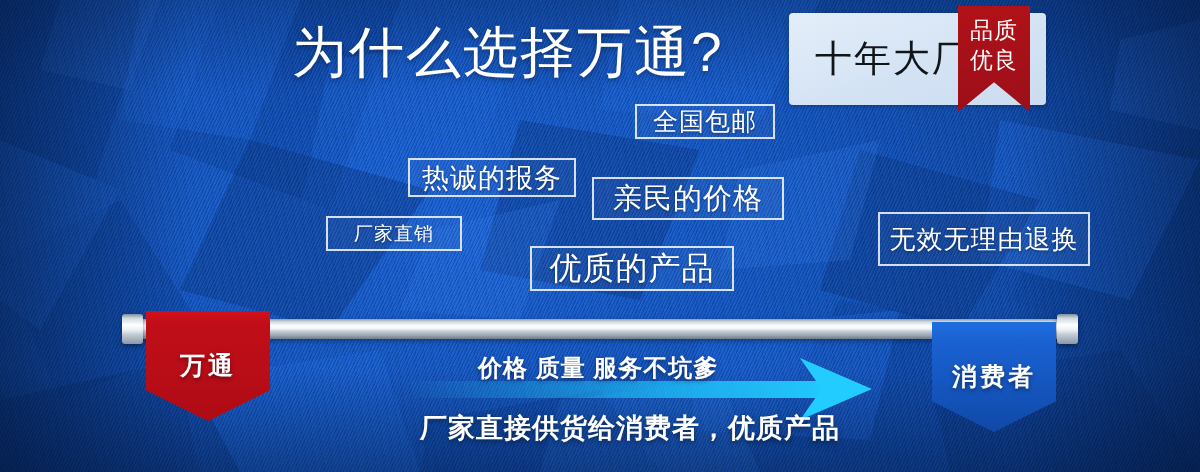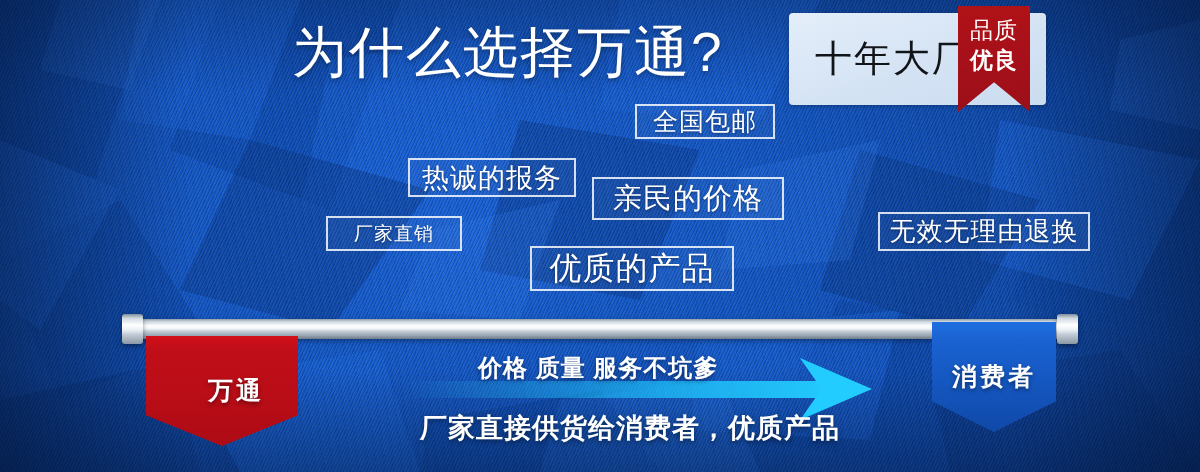--- a/index.html
+++ b/index.html
@@ -106,21 +106,21 @@
     position: absolute;
     left: 0; right: 0;
     text-align: center;
     color: #fff;
     font-size: 23px;
     letter-spacing: 1px;
     font-weight: 400;
     white-space: nowrap;
   }
   .ribbon-line.l1 { top: 9px; }
-  .ribbon-line.l2 { top: 39px; font-weight: bold; }
+  .ribbon-line.l2 { top: 39px; }
 
   
   .tag {
     position: absolute;
     display: flex;
     align-items: center;
     justify-content: center;
     box-sizing: border-box;
     border: 2px solid rgba(255,255,255,.82);
     color: #ffffff;
@@ -173,23 +173,22 @@
     margin-top: 38px;
     color: #ffffff;
     font-size: 25px;
     letter-spacing: 3px;
     font-weight: 700;
     white-space: nowrap;
     text-shadow: 0 2px 4px rgba(0,0,0,.45);
   }
   .flag.red {
     left: 146px;
-    top: 336px;
+    top: 311px;
     background: linear-gradient(180deg, #d2101a 0%, #c00e18 12%, #b90d17 55%, #ad0b15 100%);
-    padding-left: 28px;
   }
   .flag.blue {
     left: 932px;
     top: 322px;
     background: linear-gradient(180deg, #1f6fe0 0%, #1a62d2 16%, #1455bd 60%, #1049a8 100%);
   }
 
   
   .arrow-shaft {
     position: absolute;
@@ -286,21 +285,21 @@
       <div class="ribbon-line l2">优良</div>
     </div>
   </div>
 
   <div id="tag-layer">
       <div class="tag" style="left: 595px; top: 104px; width: 140px; height: 35px; font-size: 25px;">全国包邮</div>
       <div class="tag" style="left: 368px; top: 158px; width: 168px; height: 39px; font-size: 27px;">热诚的报务</div>
       <div class="tag" style="left: 552px; top: 177px; width: 192px; height: 43px; font-size: 29px;">亲民的价格</div>
       <div class="tag" style="left: 286px; top: 216px; width: 136px; height: 35px; font-size: 19px;">厂家直销</div>
       <div class="tag" style="left: 490px; top: 246px; width: 204px; height: 45px; font-size: 32px;">优质的产品</div>
-      <div class="tag" style="left: 838px; top: 212px; width: 212px; height: 39px; font-size: 26px;">无效无理由退换</div>
+      <div class="tag" style="left: 838px; top: 212px; width: 212px; height: 54px; font-size: 26px;">无效无理由退换</div>
     </div>
 
   <div class="rod"></div>
   <div class="rod-cap left"></div>
   <div class="rod-cap right"></div>
 
   <div class="flag red">
     <span class="flag-label">万通</span>
   </div>
 

